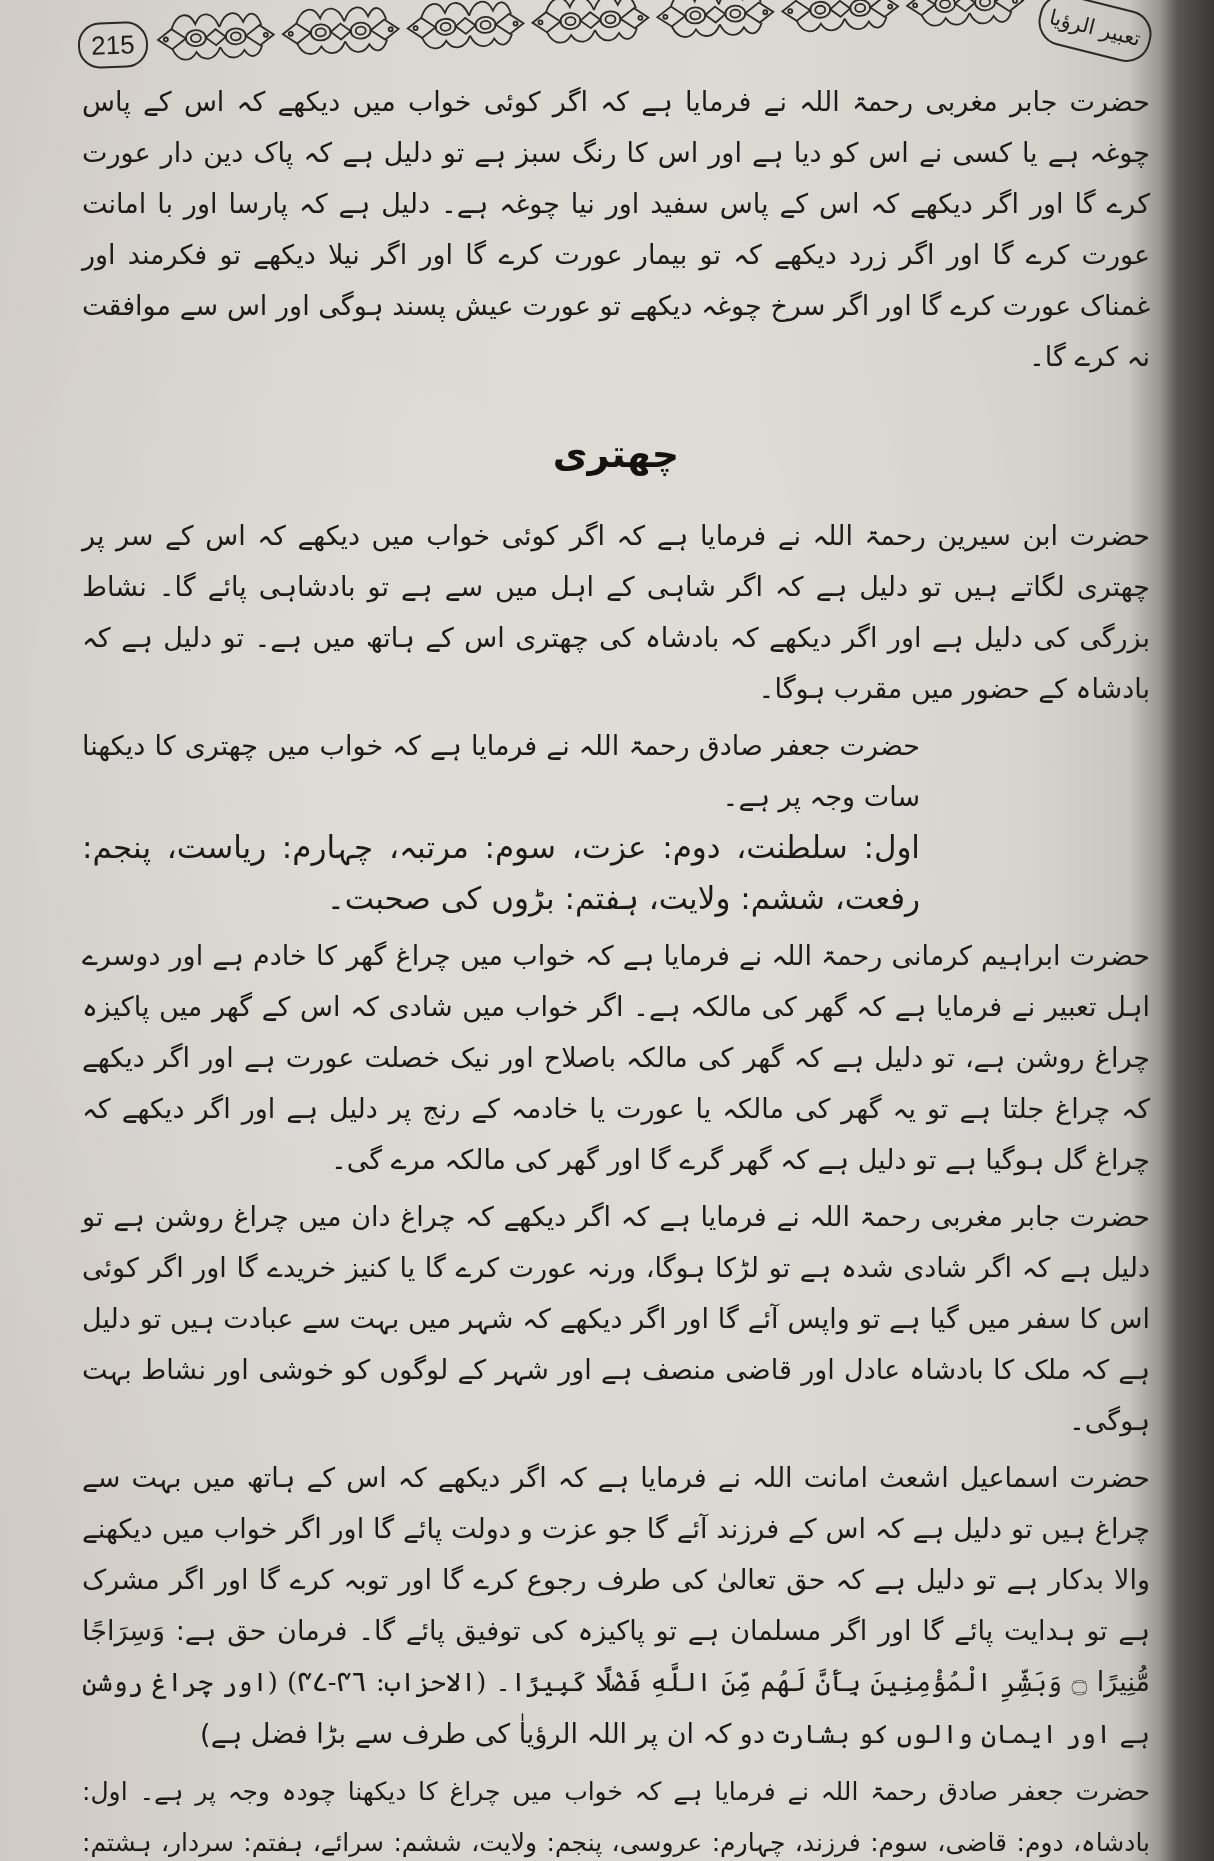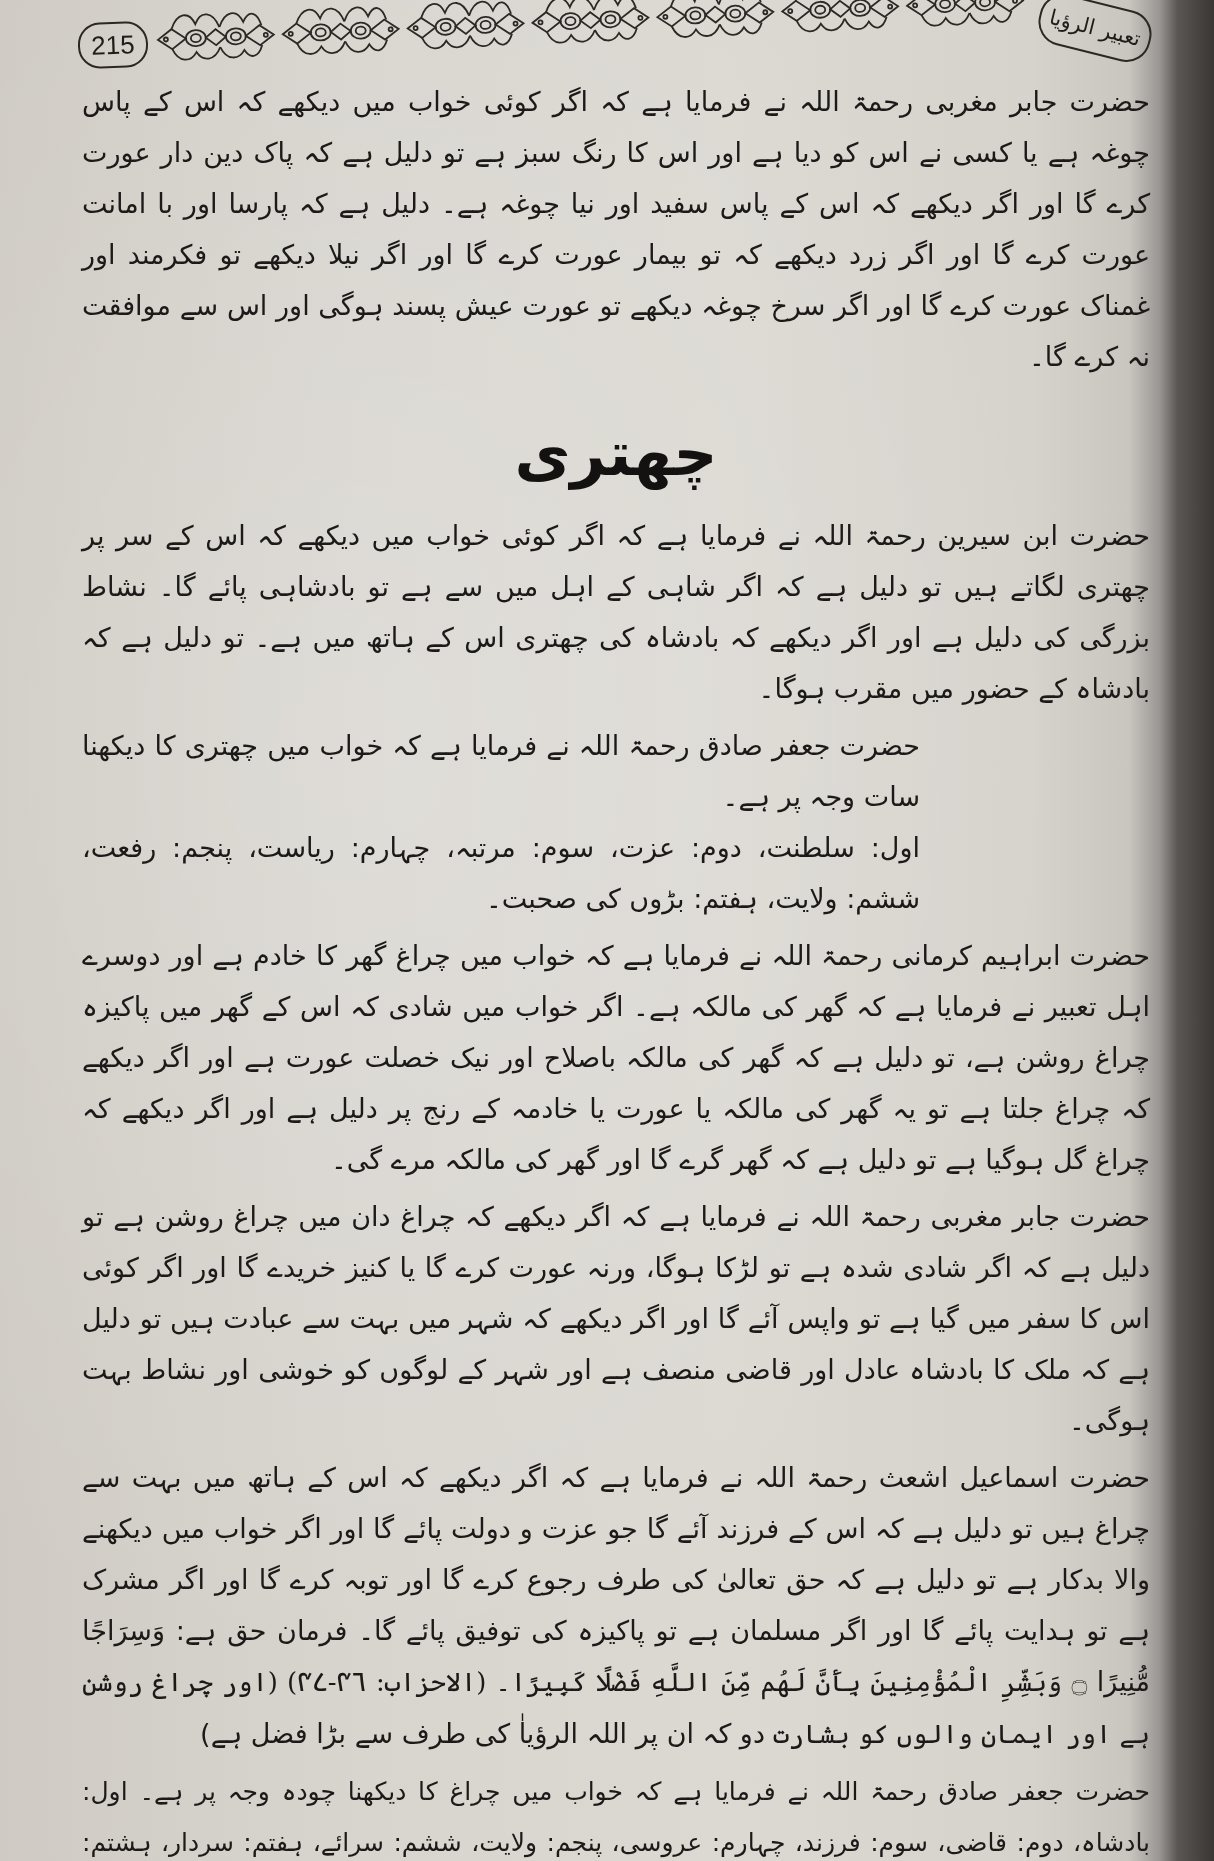--- a/index.html
+++ b/index.html
@@ -74,21 +74,21 @@
     font-size: 27px;
     line-height: 51px;
     margin: 6px;
     font-family: "DejaVu Sans", sans-serif;
     letter-spacing: 0.2px;
     color: #1c1a19;
   }
   .heading {
     text-align: left;
     text-align-last: center;
-    font-size: 61px;
+    font-size: 38px;
     font-weight: bold;
     margin: 0;
     color: #141211;
     font-family: "DejaVu Sans", sans-serif;
   }
   .heading.h1 { height: 100px; line-height: 100px; margin-top: 22px; margin-bottom: 6px; }
   .heading.h2 { height: 96px; line-height: 96px; margin-top: 8px; margin-bottom: 0; }
   .quran {
     font-family: "DejaVu Serif", serif;
     font-size: 26px;
@@ -144,38 +144,38 @@
 
     <div>
       <h2 class="heading h1">چھتری</h2>
       <p class="para">
         <span>حضرت ابن سیرین رحمۃ اللہ نے فرمایا ہے کہ اگر کوئی خواب میں دیکھے کہ اس کے سر پر چھتری لگاتے ہیں تو دلیل ہے کہ اگر شاہی</span>
         <span>کے اہل میں سے ہے تو بادشاہی پائے گا۔ نشاط بزرگی کی دلیل ہے اور اگر دیکھے کہ بادشاہ کی چھتری اس کے ہاتھ میں ہے۔ تو دلیل</span>
         <span>ہے کہ بادشاہ کے حضور میں مقرب ہوگا۔</span>
       </p>
       <p class="para" style="text-align-last:right;">
         <span style="display:block; padding-right:230px;">حضرت جعفر صادق رحمۃ اللہ نے فرمایا ہے کہ خواب میں چھتری کا دیکھنا سات وجہ پر ہے۔</span>
-        <span style="display:block; padding-right:230px; font-size:27px;">اول: سلطنت، دوم: عزت، سوم: مرتبہ، چہارم: ریاست، پنجم: رفعت، ششم: ولایت، ہفتم: بڑوں کی صحبت۔</span>
+        <span style="display:block; padding-right:230px; font-size:31px;">اول: سلطنت، دوم: عزت، سوم: مرتبہ، چہارم: ریاست، پنجم: رفعت، ششم: ولایت، ہفتم: بڑوں کی صحبت۔</span>
       </p>
     </div>
 
     <div>
       <p class="para">
         <span>حضرت ابراہیم کرمانی رحمۃ اللہ نے فرمایا ہے کہ خواب میں چراغ گھر کا خادم ہے اور دوسرے اہل تعبیر نے فرمایا ہے کہ گھر کی مالکہ</span>
         <span>ہے۔ اگر خواب میں شادی کہ اس کے گھر میں پاکیزہ چراغ روشن ہے، تو دلیل ہے کہ گھر کی مالکہ باصلاح اور نیک خصلت عورت ہے</span>
         <span>اور اگر دیکھے کہ چراغ جلتا ہے تو یہ گھر کی مالکہ یا عورت یا خادمہ کے رنج پر دلیل ہے اور اگر دیکھے کہ چراغ گل ہوگیا ہے تو دلیل ہے</span>
         <span>کہ گھر گرے گا اور گھر کی مالکہ مرے گی۔</span>
       </p>
       <p class="para">
         <span>حضرت جابر مغربی رحمۃ اللہ نے فرمایا ہے کہ اگر دیکھے کہ چراغ دان میں چراغ روشن ہے تو دلیل ہے کہ اگر شادی شدہ ہے تو لڑکا</span>
         <span>ہوگا، ورنہ عورت کرے گا یا کنیز خریدے گا اور اگر کوئی اس کا سفر میں گیا ہے تو واپس آئے گا اور اگر دیکھے کہ شہر میں بہت سے عبادت</span>
         <span>ہیں تو دلیل ہے کہ ملک کا بادشاہ عادل اور قاضی منصف ہے اور شہر کے لوگوں کو خوشی اور نشاط بہت ہوگی۔</span>
       </p>
       <p class="para">
-        <span>حضرت اسماعیل اشعث رحمۃ اللہ نے فرمایا ہے کہ اگر دیکھے کہ اس کے ہاتھ میں بہت سے چراغ ہیں تو دلیل ہے کہ اس کے فرزند</span>
+        <span>حضرت اسماعیل اشعث امانت اللہ نے فرمایا ہے کہ اگر دیکھے کہ اس کے ہاتھ میں بہت سے چراغ ہیں تو دلیل ہے کہ اس کے فرزند</span>
         <span>آئے گا جو عزت و دولت پائے گا اور اگر خواب میں دیکھنے والا بدکار ہے تو دلیل ہے کہ حق تعالیٰ کی طرف رجوع کرے گا اور توبہ</span>
         <span>کرے گا اور اگر مشرک ہے تو ہدایت پائے گا اور اگر مسلمان ہے تو پاکیزہ کی توفیق پائے گا۔ فرمان حق ہے: وَسِرَاجًا مُّنِيرًا ۝</span>
         <span class="quran">وَبَشِّرِ الْمُؤْمِنِينَ بِأَنَّ لَهُم مِّنَ اللَّهِ فَضْلًا كَبِيرًا۔ (الاحزاب: ۴۶-۴۷) (اور چراغ روشن ہے اور ایمان والوں کو بشارت</span>
         <span>دو کہ ان پر اللہ الرؤیاٰ کی طرف سے بڑا فضل ہے)</span>
       </p>
       <p class="para" style="font-size:25px;">
         <span>حضرت جعفر صادق رحمۃ اللہ نے فرمایا ہے کہ خواب میں چراغ کا دیکھنا چودہ وجہ پر ہے۔ اول: بادشاہ، دوم: قاضی، سوم: فرزند،</span>
         <span>چہارم: عروسی، پنجم: ولایت، ششم: سرائے، ہفتم: سردار، ہشتم: شادی، نہم: علم، دہم: توانگری، یازدہم: عیش و خوش، دوازدہم: کنیز، سیزدہم:</span>
         
       </p>

